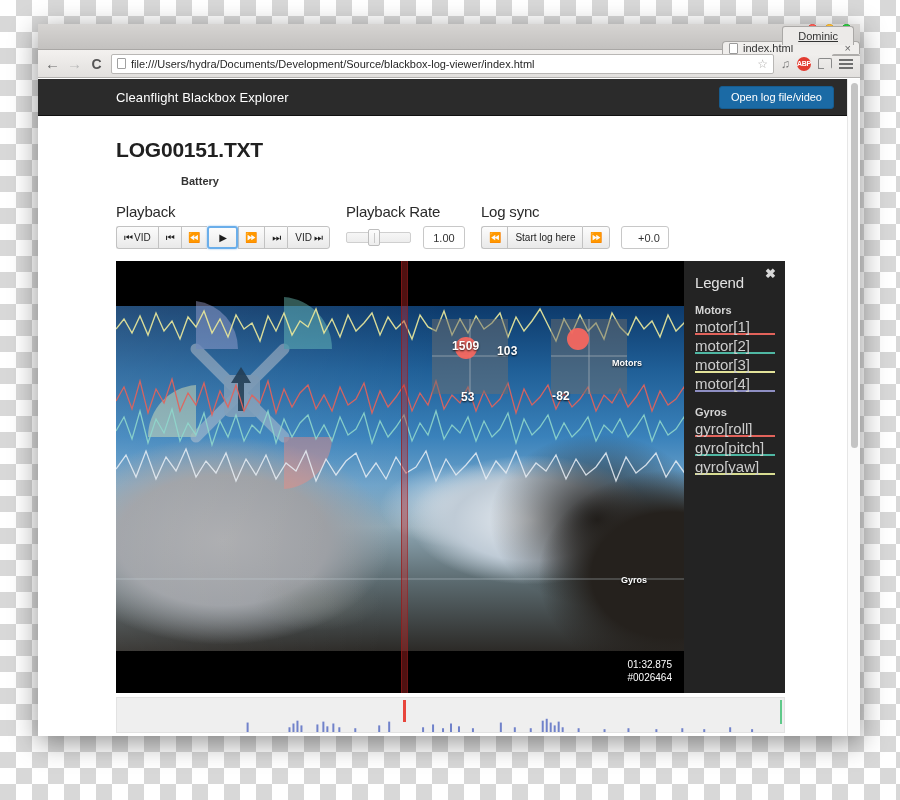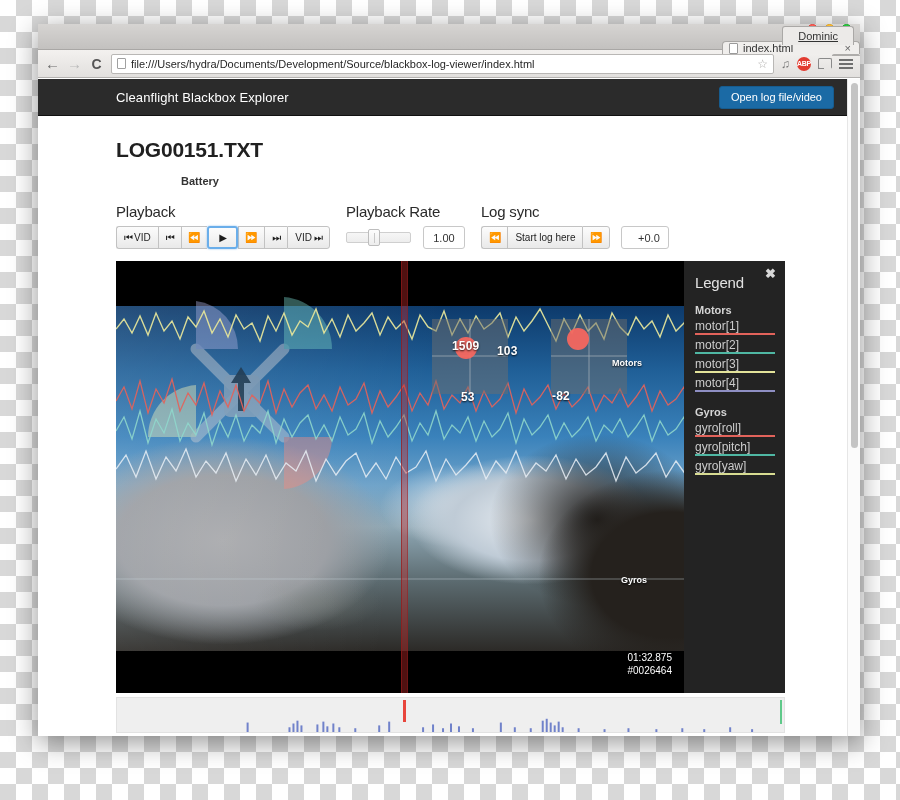--- a/index.html
+++ b/index.html
@@ -457,21 +457,21 @@
   .axis-label {
     position: absolute;
     font-size: 9px;
     font-weight: bold;
     color: #ffffff;
     text-shadow: 0 1px 2px rgba(0,0,0,0.9);
   }
 
   .timestamp {
     position: absolute;
-    right: 113px; bottom: 16px;
+    right: 113px; bottom: 9px;
     text-align: right;
     color: #ffffff;
     font-size: 10px;
     line-height: 13px;
     text-shadow: 0 1px 2px rgba(0,0,0,0.9);
   }
 
   .graph-setup-btn {
     position: absolute;
     right: 9px; bottom: 8px;
@@ -509,21 +509,21 @@
   }
   .legend-group-title {
     color: #d5d5d5;
     font-size: 11px;
     font-weight: bold;
     margin-bottom: 5px;
   }
   .legend-item { margin-bottom: 5px; }
   .legend-item-label {
     color: #cccccc;
-    font-size: 12px;
+    font-size: 15px;
     line-height: 11px;
     display: block;
   }
   .legend-swatch {
     display: block;
     height: 2px;
     width: 100%;
     margin-top: 1px;
   }
   .legend-gap { height: 9px; }

